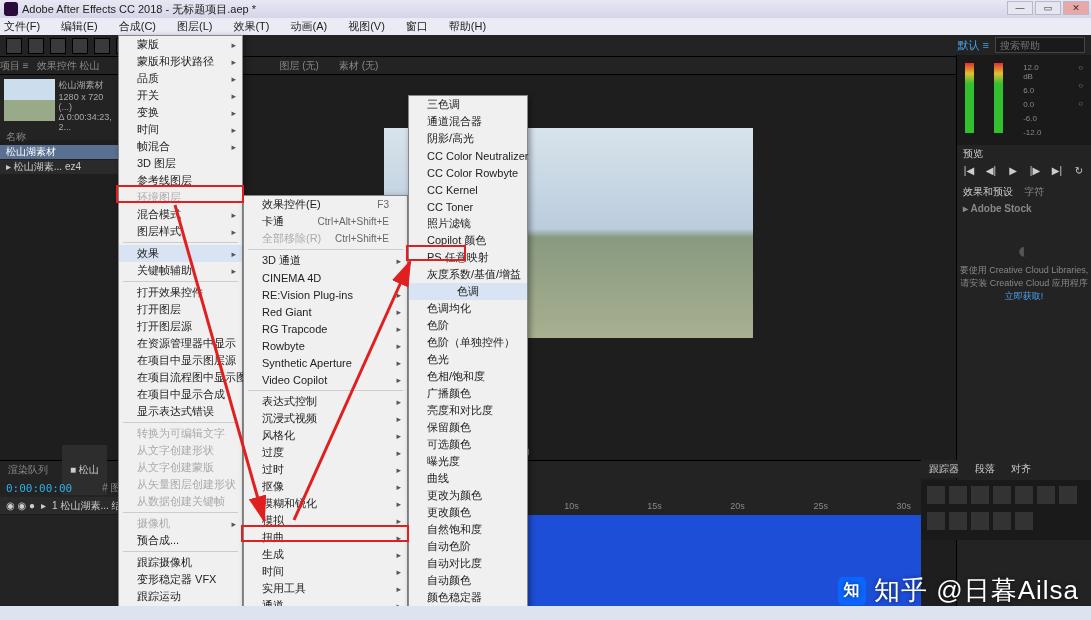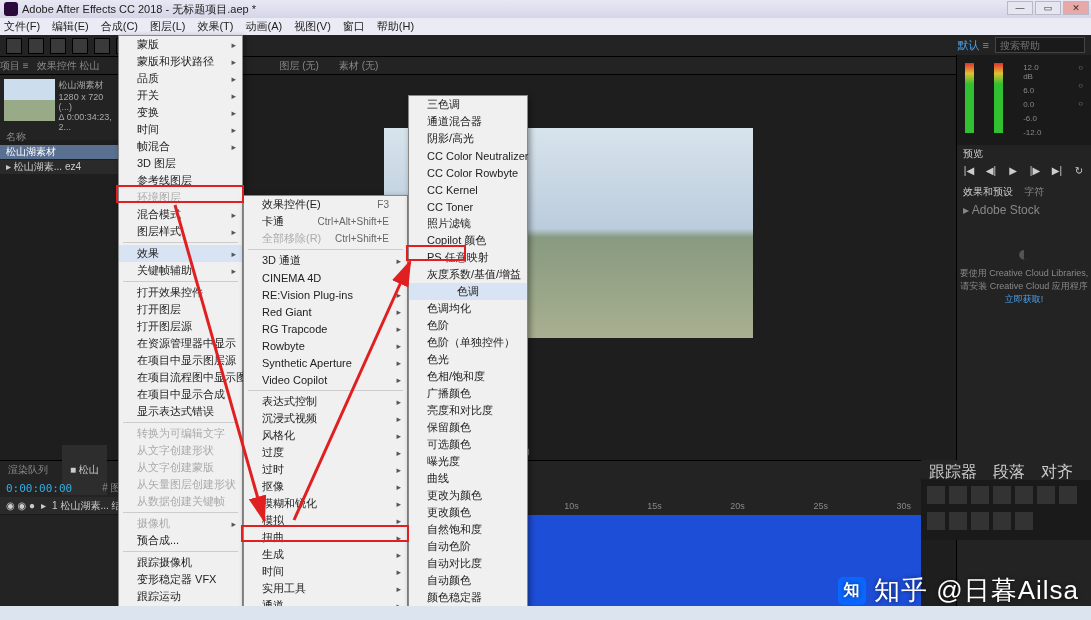--- a/index.html
+++ b/index.html
@@ -2,21 +2,21 @@
 <html><head>
 <meta charset="utf-8">
 <style>
   * { box-sizing: border-box; margin: 0; padding: 0; font-family: "Microsoft YaHei", sans-serif; }
   body { background: #1e1e1e; width: 1091px; height: 620px; overflow: hidden; position: relative; color: #ccc; font-size: 11px; }
   .titlebar { height: 18px; background: linear-gradient(#e8e8f4,#d5d5e8); display: flex; align-items: center; padding: 0 4px; color: #222; font-size: 11px; position: relative; }
   .titlebar .icon { width: 14px; height: 14px; background: #2a0b3b; border-radius: 3px; margin-right: 4px; }
   .win-btns { position: absolute; right: 2px; top: 1px; display: flex; gap: 2px;}
   .win-btn { width: 26px; height: 14px; background: #e6e6f0; border: 1px solid #b8b8c8; font-size: 9px; text-align: center; line-height: 12px; color:#333; }
   .win-btn.close { background:#e8a8a8; }
-  .menubar { height: 17px; background: #ebebf5; display: flex; align-items: center; padding: 0 4px; color: #222; font-size: 11px; gap: 12px; }
+  .menubar { height: 17px; background: #ebebf5; display: flex; align-items: center; padding: 0 4px; color: #222; font-size: 11px; gap: 21px; }
   .toolbar { height: 22px; background: #232323; border-bottom: 1px solid #000; display:flex; align-items:center; padding:0 6px; gap:6px;}
   .tool-ico { width:16px; height:16px; background:#3a3a3a; border:1px solid #000;}
   .strip2 { height:18px; background:#232323; border-bottom:1px solid #000; display:flex; align-items:center; color:#888; font-size:10px;}
   .strip2 .label { }
   .right-top-search { position:absolute; right:6px; top:37px; width:90px; height:16px; background:#1a1a1a; border:1px solid #444; color:#888; font-size:10px; padding:0 4px;}
   .project { position:absolute; left:0; top:75px; width:118px; height:65px; background:#232323; display:flex; }
   .thumb { width:58px; height:42px; margin:4px; background:linear-gradient(#cde 50%, #9a8 50%); }
   .proj-info { font-size:9px; color:#aaa; padding-top:4px;}
   .names-hdr { position:absolute; left:0; top:130px; width:118px; height:14px; color:#888; font-size:10px; padding-left:6px;}
   .item-row { position:absolute; left:0; width:118px; height:14px; color:#ccc; font-size:10px; padding-left:6px; background:#3a3a3a;}
@@ -46,21 +46,21 @@
   .menu-item { height:17px; display:flex; align-items:center; padding:0 18px 0 18px; white-space:nowrap; position:relative;}
   .menu-item.disabled { color:#aaa;}
   .menu-item.has-sub::after { content:"▸"; position:absolute; right:6px; font-size:9px; color:#555;}
   .menu-sep { height:1px; background:#ccc; margin:2px 4px;}
   .menu-item .sc { position:absolute; right:18px; color:#666; font-size:10px;}
   .highlight-box { position:absolute; border:2px solid #e02020; pointer-events:none;}
   svg.arrows { position:absolute; left:0; top:0; pointer-events:none;}
   .watermark { position:absolute; right:12px; bottom:12px; color:#fff; font-size:26px; font-weight:500; text-shadow:0 0 4px rgba(0,0,0,.6); letter-spacing:1px; display:flex; align-items:center; gap:8px;}
   .zh-logo { width:28px; height:28px; background:#0a66ff; color:#fff; border-radius:5px; font-size:16px; font-weight:bold; display:flex; align-items:center; justify-content:center;}
   .bottom-scroll { position:absolute; left:0; bottom:0; right:0; height:14px; background:#dce4f0;}
-  .right-tabs { position:absolute; right:0; top:460px; width:170px; height:18px; display:flex; font-size:16px; color:#ccc; background:#232323;}
+  .right-tabs { position:absolute; right:0; top:460px; width:170px; height:18px; display:flex; font-size:10px; color:#ccc; background:#232323;}
   .right-tabs span{ padding:2px 8px;}
   .right-icons { position:absolute; right:0; top:480px; width:170px; height:60px; background:#1a1a1a; display:flex; flex-wrap:wrap; gap:4px; padding:6px;}
   .ri { width:18px; height:18px; background:#333;}
 </style>
 </head>
 <body>
 
 <div class="titlebar">
   <div class="icon"></div>
   <span>Adobe After Effects CC 2018 - 无标题项目.aep *</span>
@@ -145,21 +145,21 @@
   <div class="preview-hdr">预览</div>
   <div class="transport">
     <span class="tbtn">|◀</span>
     <span class="tbtn">◀|</span>
     <span class="tbtn">▶</span>
     <span class="tbtn">|▶</span>
     <span class="tbtn">▶|</span>
     <span class="tbtn">↻</span>
   </div>
   <div class="preview-hdr"><span>效果和预设</span> &nbsp;&nbsp; <span style="color:#888">字符</span></div>
-  <div style="padding:4px 6px;color:#888;font-size:12px;">▸ <span>Adobe Stock</span></div>
+  <div style="padding:4px 6px;color:#888;font-size:10px;font-weight:bold;">▸ <span>Adobe Stock</span></div>
   <div class="cc-panel">
     <div style="font-size:22px;color:#555;">◐</div>
     <div>要使用 Creative Cloud Libraries,</div>
     <div>请安装 Creative Cloud 应用程序</div>
     <div class="cc-link">立即获取!</div>
   </div>
 </div>
 
 <div class="right-tabs">
   <span>跟踪器</span>

